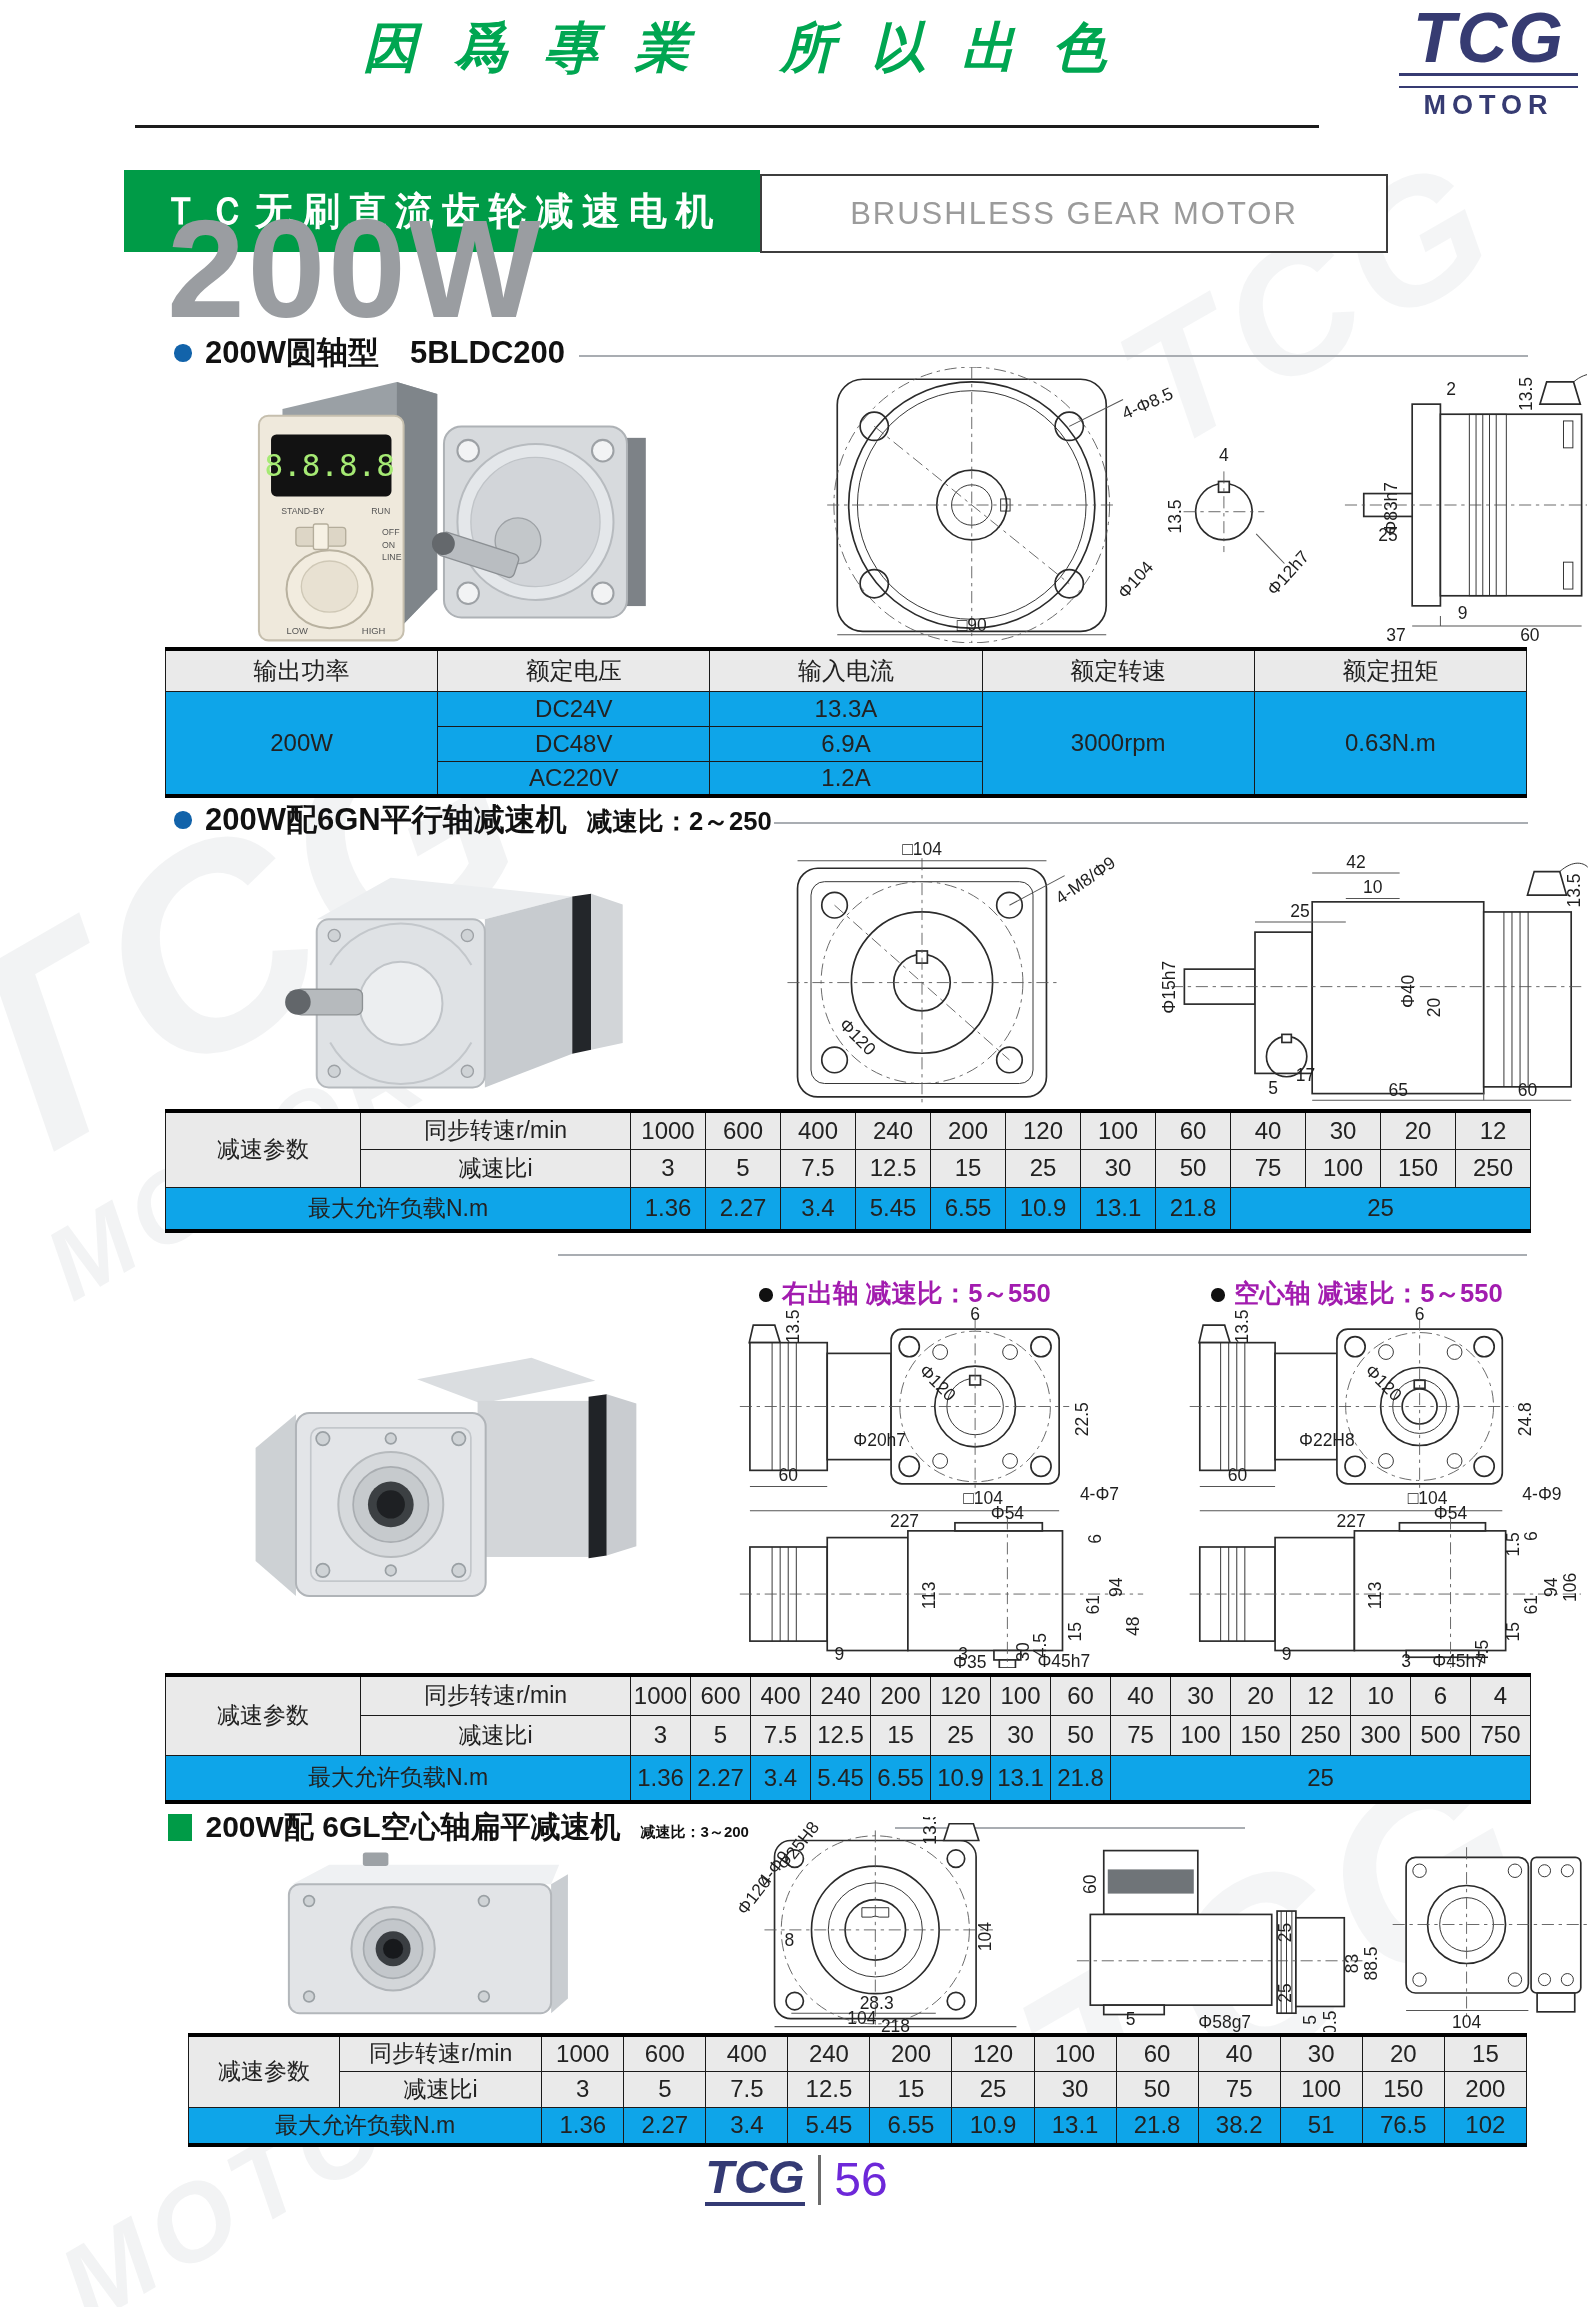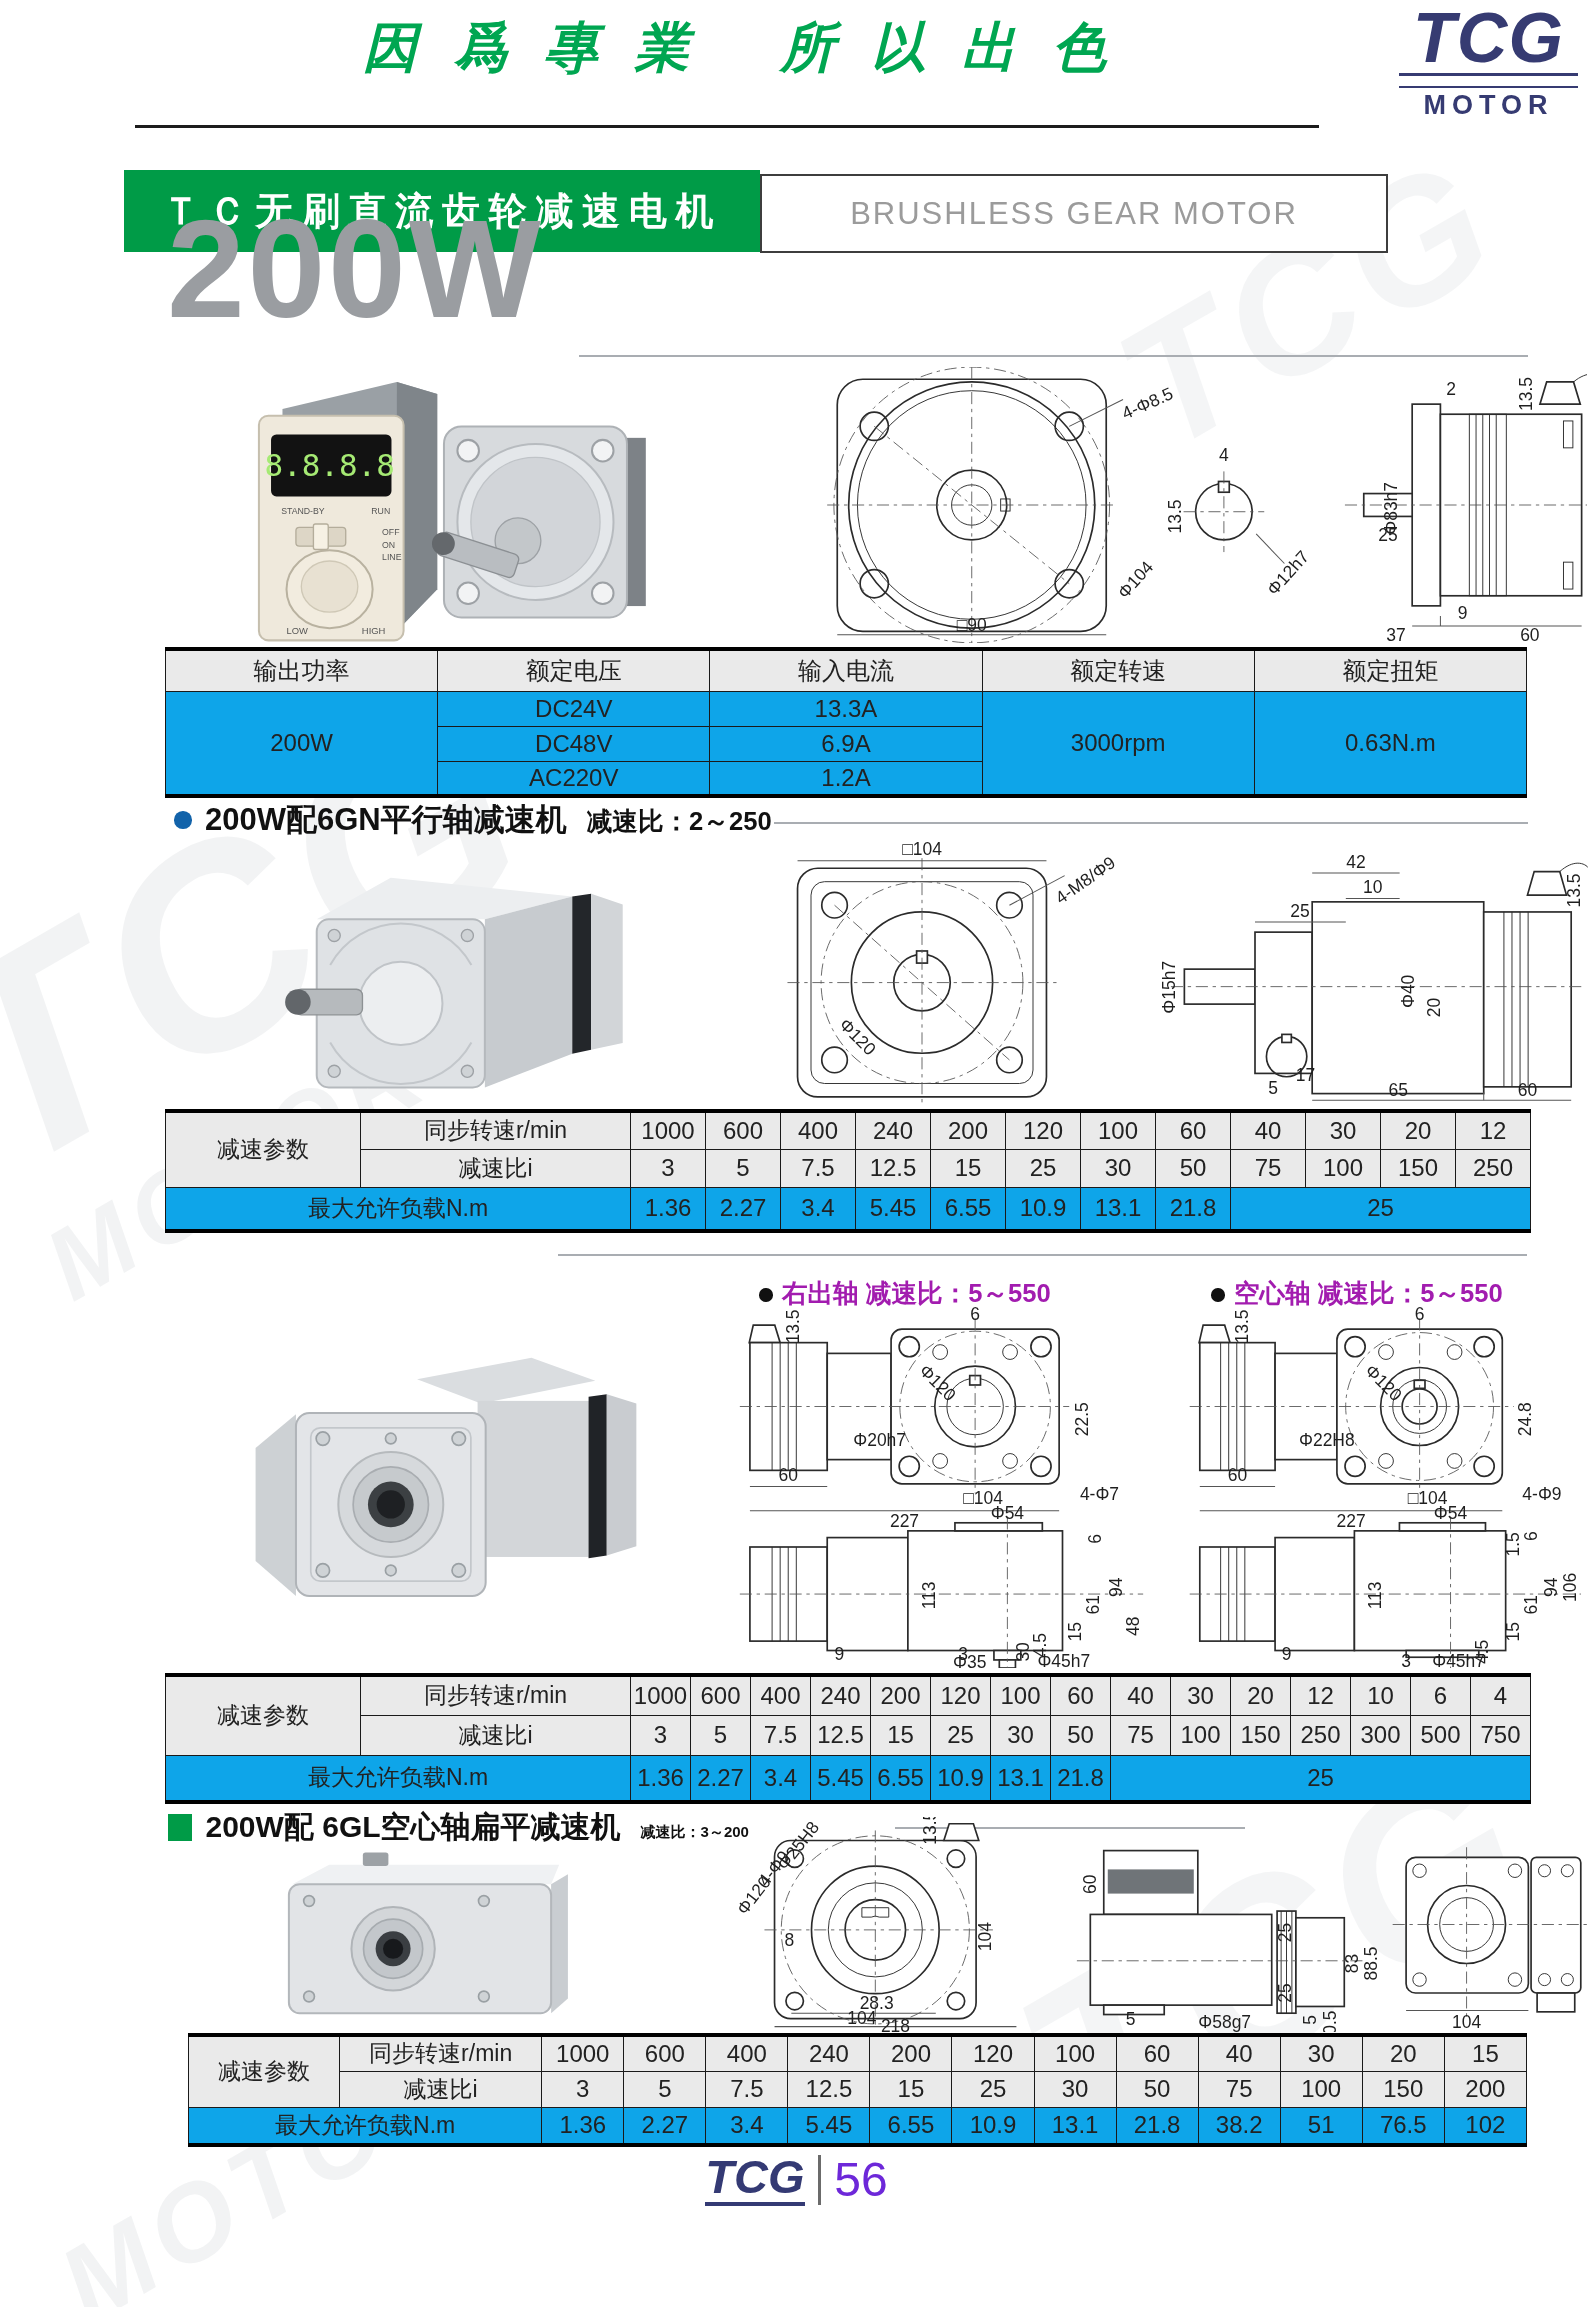--- a/index.html
+++ b/index.html
@@ -74,20 +74,25 @@
   </div>
   <div class="topline"></div>
   <div class="greenbar">
       <span>ＴＣ无刷直流齿轮减速电机</span>
     </div>
   <div class="enbox">
       <span>BRUSHLESS GEAR MOTOR</span>
     </div>
   <div class="watt">200W</div>
 
+  <div class="sec" style="top:332px;left:174px;">
+    <span class="dot"></span>
+    <span class="h">200W圆轴型</span>
+    <span class="h" style="margin-left:31px;">5BLDC200</span>
+  </div>
   <div class="rule" style="top:355px;left:579px;width:949px;"></div>
 
   <svg class="abs" style="top:367px;left:195px;" width="471" height="283" viewBox="0 0 700 420">
     <g>
       <polygon points="130,62 300,22 360,40 360,330 300,392 130,372" fill="#9aa0a5"></polygon>
       <polygon points="300,22 360,40 360,330 300,392" fill="#7f858a"></polygon>
       <rect x="95" y="72" width="215" height="334" rx="14" fill="#efe9dc" stroke="#c6bfae" stroke-width="3"></rect>
       <rect x="113" y="100" width="179" height="92" rx="8" fill="#121212"></rect>
       <text x="200" y="162" text-anchor="middle" font-size="46" fill="#a6ea74" font-family="'DejaVu Sans Mono',monospace">8.8.8.8</text>
       <text x="128" y="218" font-size="13" class="tiny">STAND-BY</text>

